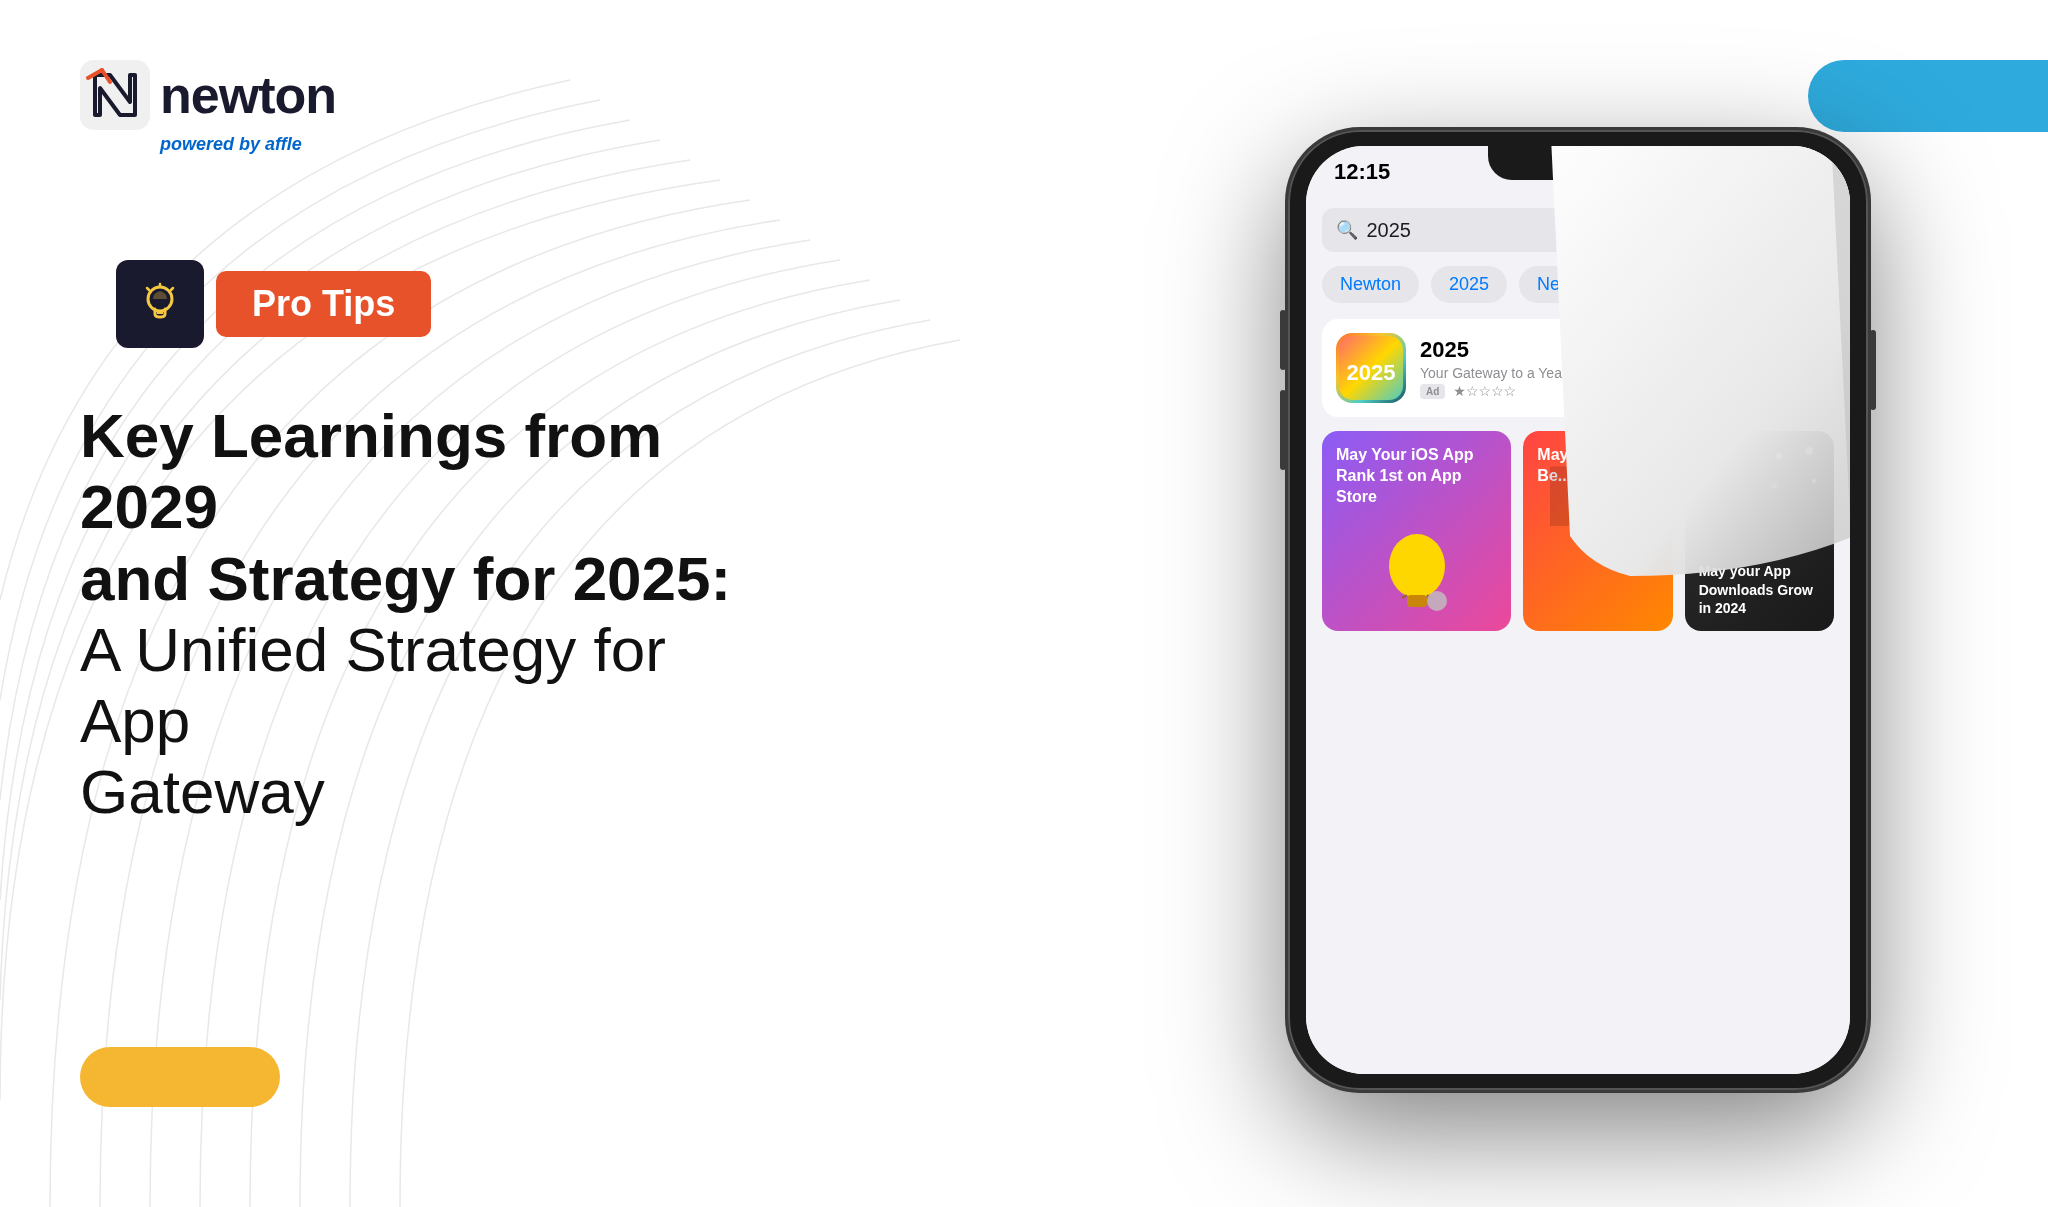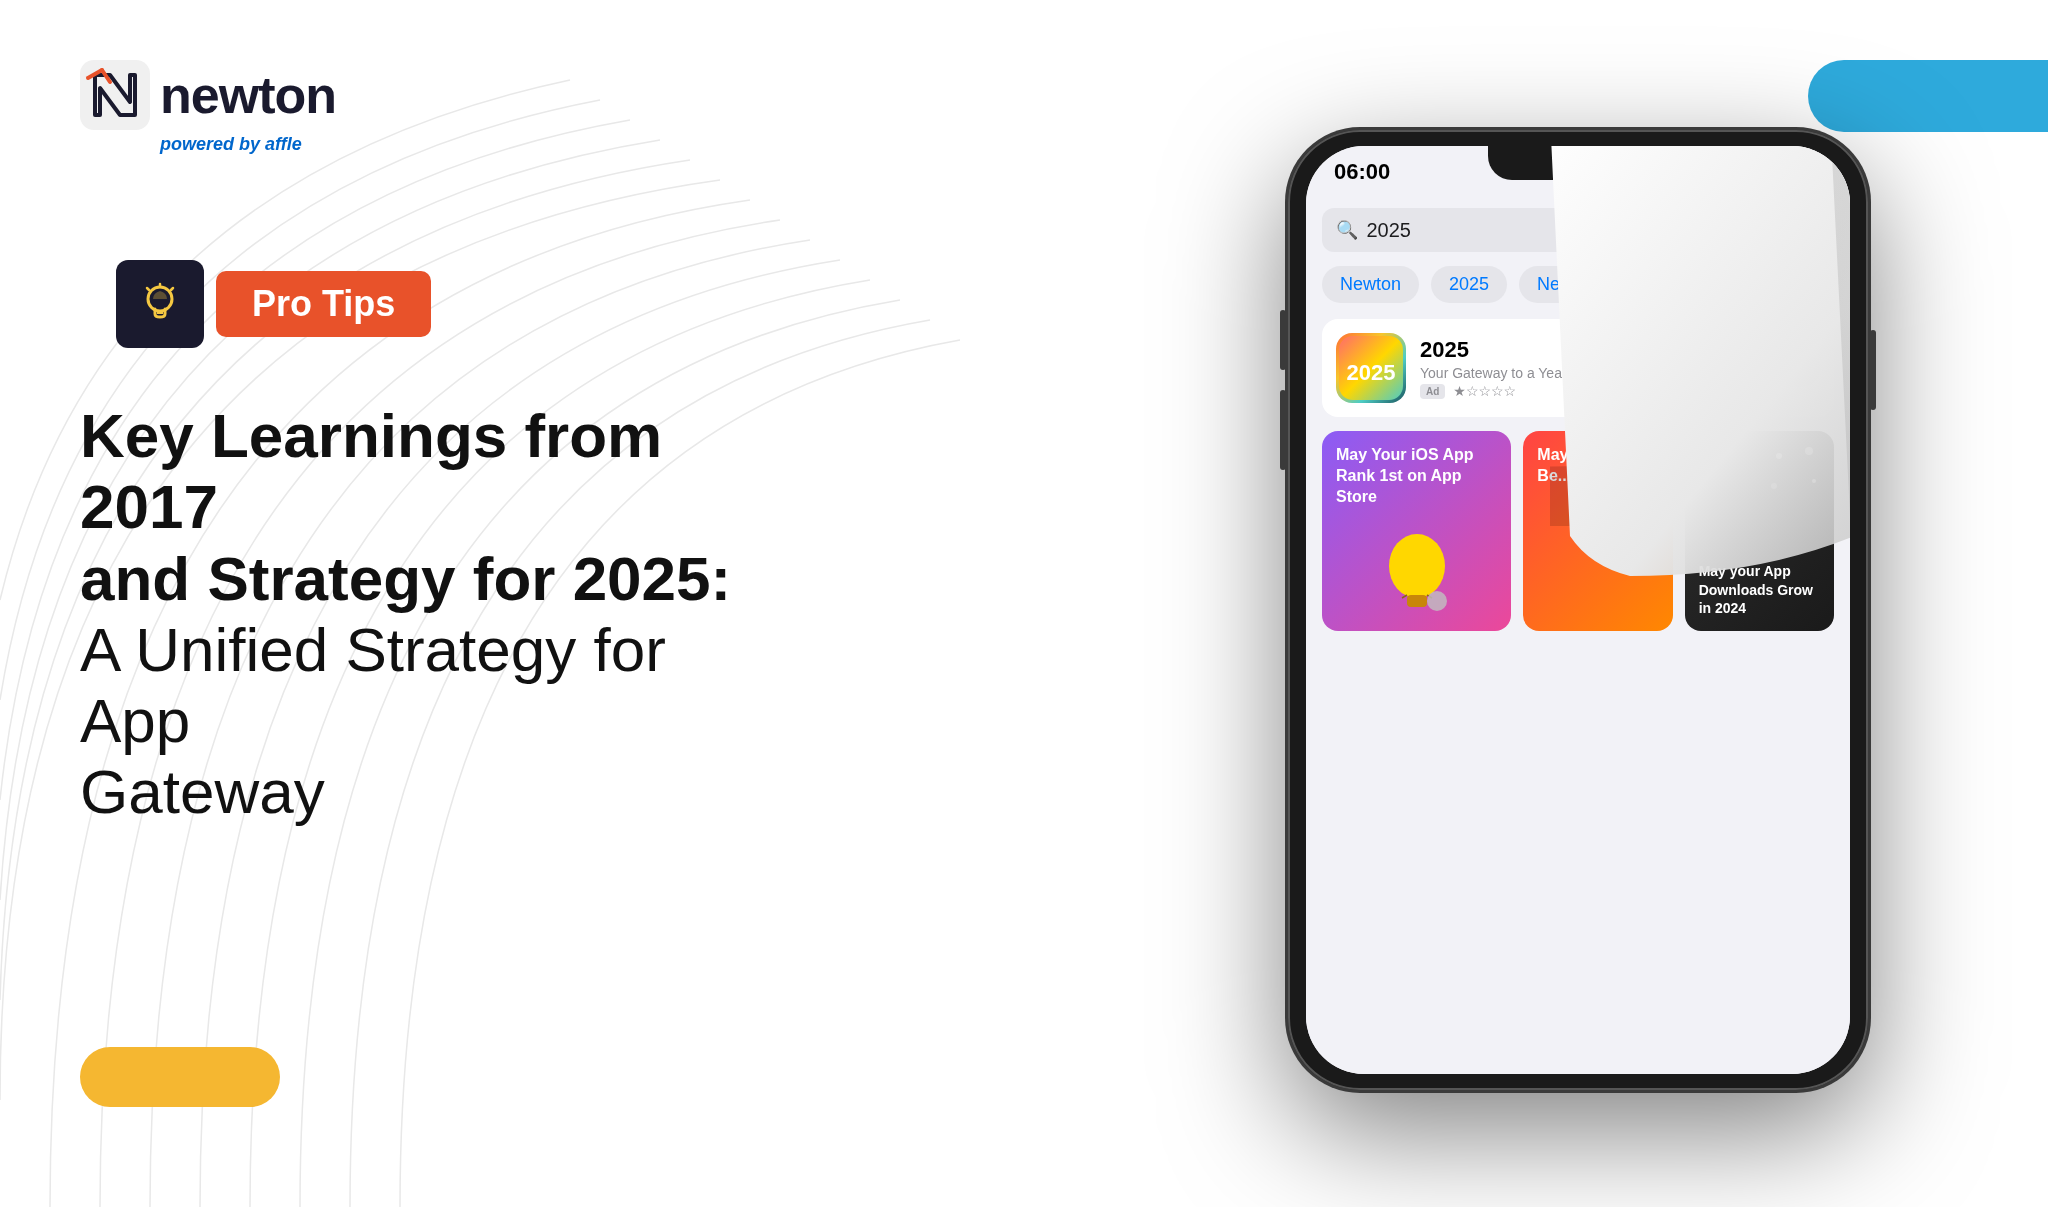--- a/index.html
+++ b/index.html
@@ -483,21 +483,21 @@
       <line x1="25" y1="8" x2="25" y2="5" stroke="#f5c842" stroke-width="2.5" stroke-linecap="round"></line>
       <line x1="14" y1="11" x2="12" y2="9" stroke="#f5c842" stroke-width="2.5" stroke-linecap="round"></line>
       <line x1="36" y1="11" x2="38" y2="9" stroke="#f5c842" stroke-width="2.5" stroke-linecap="round"></line>
     </svg>
   </div>
   <div class="badge-label">Pro Tips</div>
 </div>
 
 <div class="main-heading">
   <h1>
-    <span>Key Learnings from 2017</span><br>
+    <span>Key Learnings from 2029</span><br>
     <span>and Strategy for 2025:</span><br>
     <span class="normal-weight">A Unified Strategy for App</span><br>
     <span class="normal-weight">Gateway</span>
   </h1>
 </div>
 
 <div class="yellow-pill"></div>
 
 <div class="phone-area">
   <div class="phone-outer">
@@ -505,21 +505,21 @@
 
       <div class="side-buttons"></div>
       <div class="side-buttons-left"></div>
       <div class="side-buttons-left2"></div>
 
       <div class="phone-screen">
 
         <div class="phone-notch"></div>
 
         <div class="status-bar">
-          <span class="status-time">06:00</span>
+          <span class="status-time">12:15</span>
           <div class="status-icons">
             <svg width="22" height="14" viewBox="0 0 22 14">
               <rect x="0" y="8" width="4" height="6" rx="1" fill="#000"></rect>
               <rect x="6" y="5" width="4" height="9" rx="1" fill="#000"></rect>
               <rect x="12" y="2" width="4" height="12" rx="1" fill="#000"></rect>
             </svg>
             <svg width="16" height="12" viewBox="0 0 16 12">
               <path d="M8 10 L8 10" stroke="#000" stroke-width="3" stroke-linecap="round"></path>
               <path d="M5 7.5 Q8 5 11 7.5" stroke="#000" stroke-width="2" fill="none" stroke-linecap="round"></path>
               <path d="M2 5 Q8 1 14 5" stroke="#000" stroke-width="2" fill="none" stroke-linecap="round"></path>

